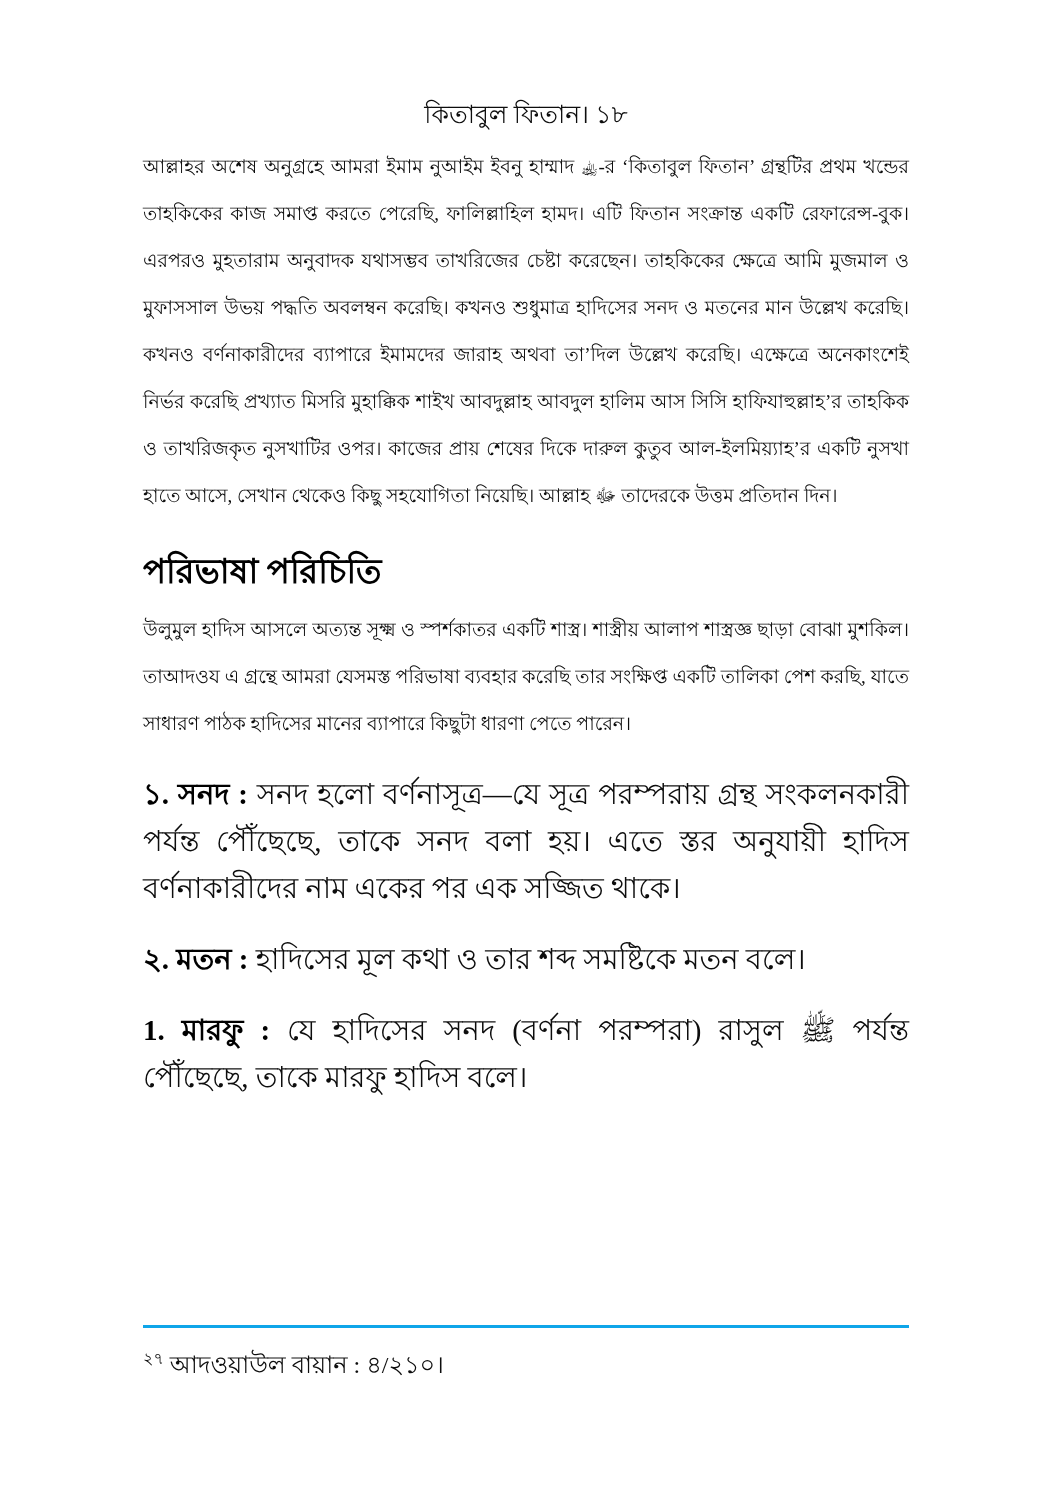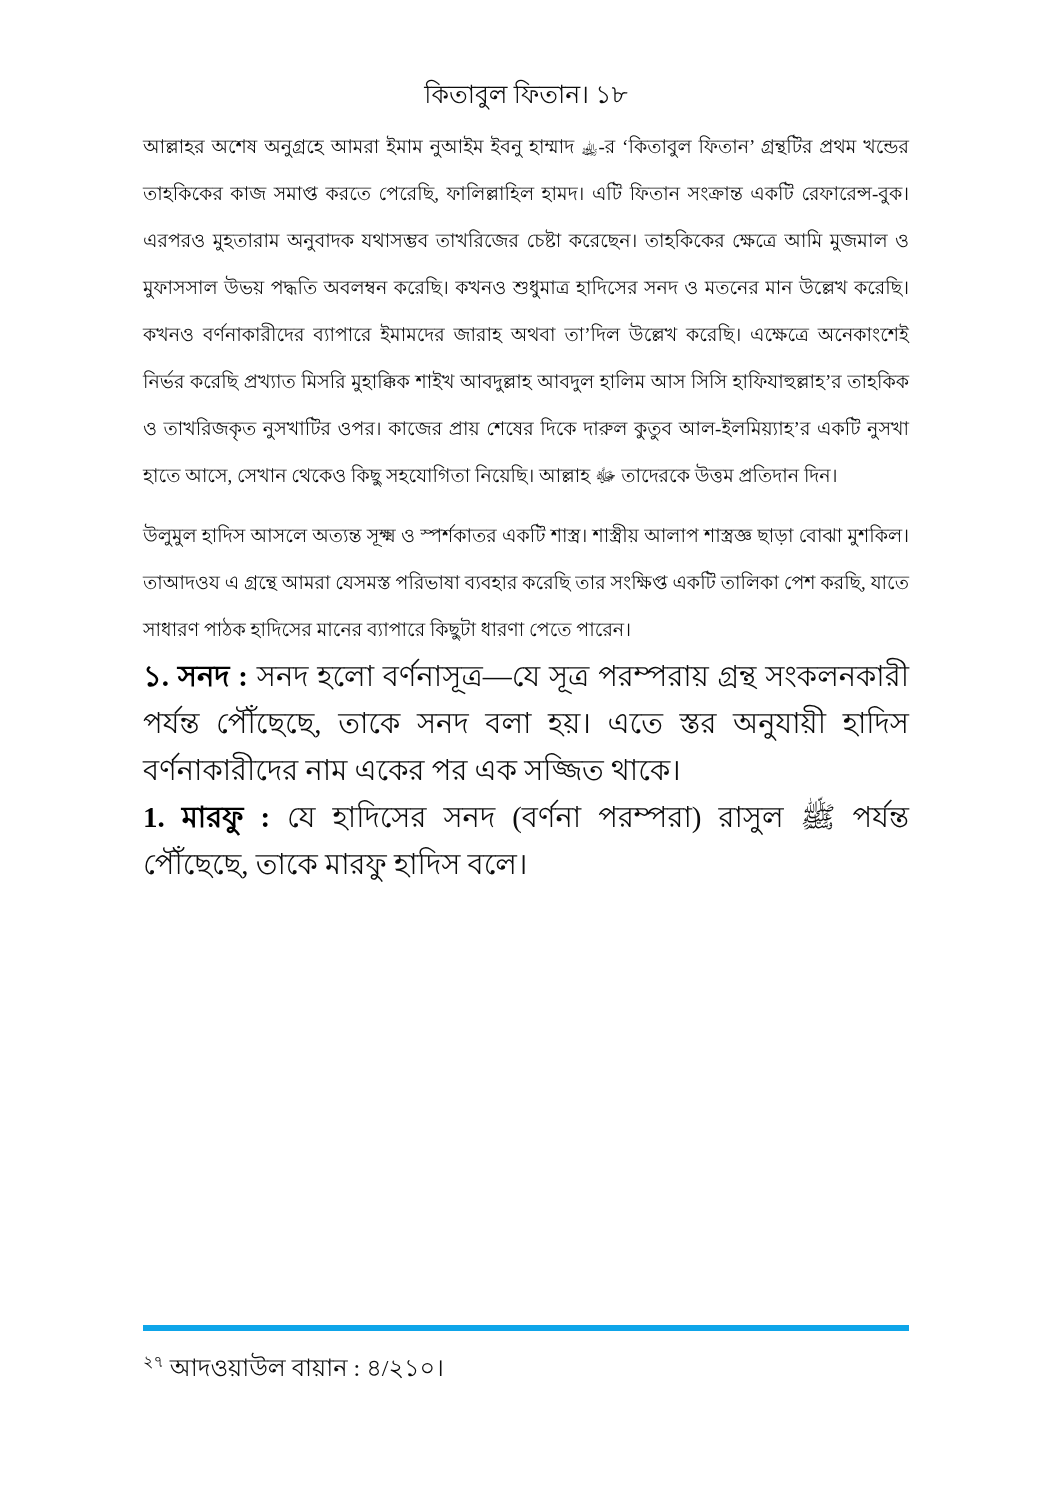--- a/index.html
+++ b/index.html
@@ -14,21 +14,21 @@
     font-family: "Liberation Serif", "DejaVu Serif", serif;
     overflow: hidden;
   }
   .content {
     position: absolute;
     left: 143px;
     top: 0;
     width: 766px;
   }
   .running-header {
-    margin-top: 80px;
+    margin-top: 100px;
     text-align: center;
     font-size: 25px;
     line-height: 30px;
     color: #0d0d0d;
   }
   .heading-1 {
     margin-top: 34px;
     font-size: 37px;
     line-height: 46px;
     font-weight: 800;
@@ -42,35 +42,36 @@
     color: #0d0d0d;
   }
   .heading-2 {
     margin-top: 32px;
     font-size: 34px;
     line-height: 42px;
     font-weight: 800;
     color: #000000;
   }
   .term-para {
+    margin-top: 24px;
     font-size: 29px;
     line-height: 47px;
     text-align: justify;
     color: #0d0d0d;
   }
   .term-label {
     font-weight: 800;
     color: #000000;
   }
   .footnote {
     position: absolute;
     left: 143px;
     top: 1325px;
     width: 766px;
-    border-top: 6px solid #0ea5e9;
+    border-top: 3px solid #0ea5e9;
     padding-top: 16px;
     font-size: 24px;
     line-height: 30px;
     color: #0d0d0d;
   }
   .footnote-marker {
     font-size: 16px;
     vertical-align: super;
     margin-right: 6px;
   }
@@ -81,28 +82,33 @@
 <div class="page">
   <div class="content">
 
     <div class="running-header">
       <span>কিতাবুল ফিতান। ১৮</span>
     </div>
 
 
     <p class="body-para">আল্লাহর অশেষ অনুগ্রহে আমরা ইমাম নুআইম ইবনু হাম্মাদ ﵀-র ‘কিতাবুল ফিতান’ গ্রন্থটির প্রথম খন্ডের তাহকিকের কাজ সমাপ্ত করতে পেরেছি, ফালিল্লাহিল হামদ। এটি ফিতান সংক্রান্ত একটি রেফারেন্স-বুক। এরপরও মুহতারাম অনুবাদক যথাসম্ভব তাখরিজের চেষ্টা করেছেন। তাহকিকের ক্ষেত্রে আমি মুজমাল ও মুফাসসাল উভয় পদ্ধতি অবলম্বন করেছি। কখনও শুধুমাত্র হাদিসের সনদ ও মতনের মান উল্লেখ করেছি। কখনও বর্ণনাকারীদের ব্যাপারে ইমামদের জারাহ অথবা তা’দিল উল্লেখ করেছি। এক্ষেত্রে অনেকাংশেই নির্ভর করেছি প্রখ্যাত মিসরি মুহাক্কিক শাইখ আবদুল্লাহ আবদুল হালিম আস সিসি হাফিযাহুল্লাহ’র তাহকিক ও তাখরিজকৃত নুসখাটির ওপর। কাজের প্রায় শেষের দিকে দারুল কুতুব আল-ইলমিয়্যাহ’র একটি নুসখা হাতে আসে, সেখান থেকেও কিছু সহযোগিতা নিয়েছি। আল্লাহ ﷻ তাদেরকে উত্তম প্রতিদান দিন।</p>
 
+    <h2 class="heading-2">পরিভাষা পরিচিতি</h2>
 
     <p class="body-para">উলুমুল হাদিস আসলে অত্যন্ত সূক্ষ্ম ও স্পর্শকাতর একটি শাস্ত্র। শাস্ত্রীয় আলাপ শাস্ত্রজ্ঞ ছাড়া বোঝা মুশকিল। তাআদওয এ গ্রন্থে আমরা যেসমস্ত পরিভাষা ব্যবহার করেছি তার সংক্ষিপ্ত একটি তালিকা পেশ করছি, যাতে সাধারণ পাঠক হাদিসের মানের ব্যাপারে কিছুটা ধারণা পেতে পারেন।</p>
 
     <p class="term-para">
       <span class="term-label">১. সনদ :</span>
       <span>সনদ হলো বর্ণনাসূত্র—যে সূত্র পরম্পরায় গ্রন্থ সংকলনকারী পর্যন্ত পৌঁছেছে, তাকে সনদ বলা হয়। এতে স্তর অনুযায়ী হাদিস বর্ণনাকারীদের নাম একের পর এক সজ্জিত থাকে।</span>
     </p>
 
+    <p class="term-para">
+      <span class="term-label">২. মতন :</span>
+      <span>হাদিসের মূল কথা ও তার শব্দ সমষ্টিকে মতন বলে।</span>
+    </p>
 
     <p class="term-para">
       <span class="term-label">1. মারফু :</span>
       <span>যে হাদিসের সনদ (বর্ণনা পরম্পরা) রাসুল ﷺ পর্যন্ত পৌঁছেছে, তাকে মারফু হাদিস বলে।</span>
     </p>
 
   </div>
 
   <div class="footnote">
     <span class="footnote-marker">২৭</span><span>আদওয়াউল বায়ান : ৪/২১০।</span>

